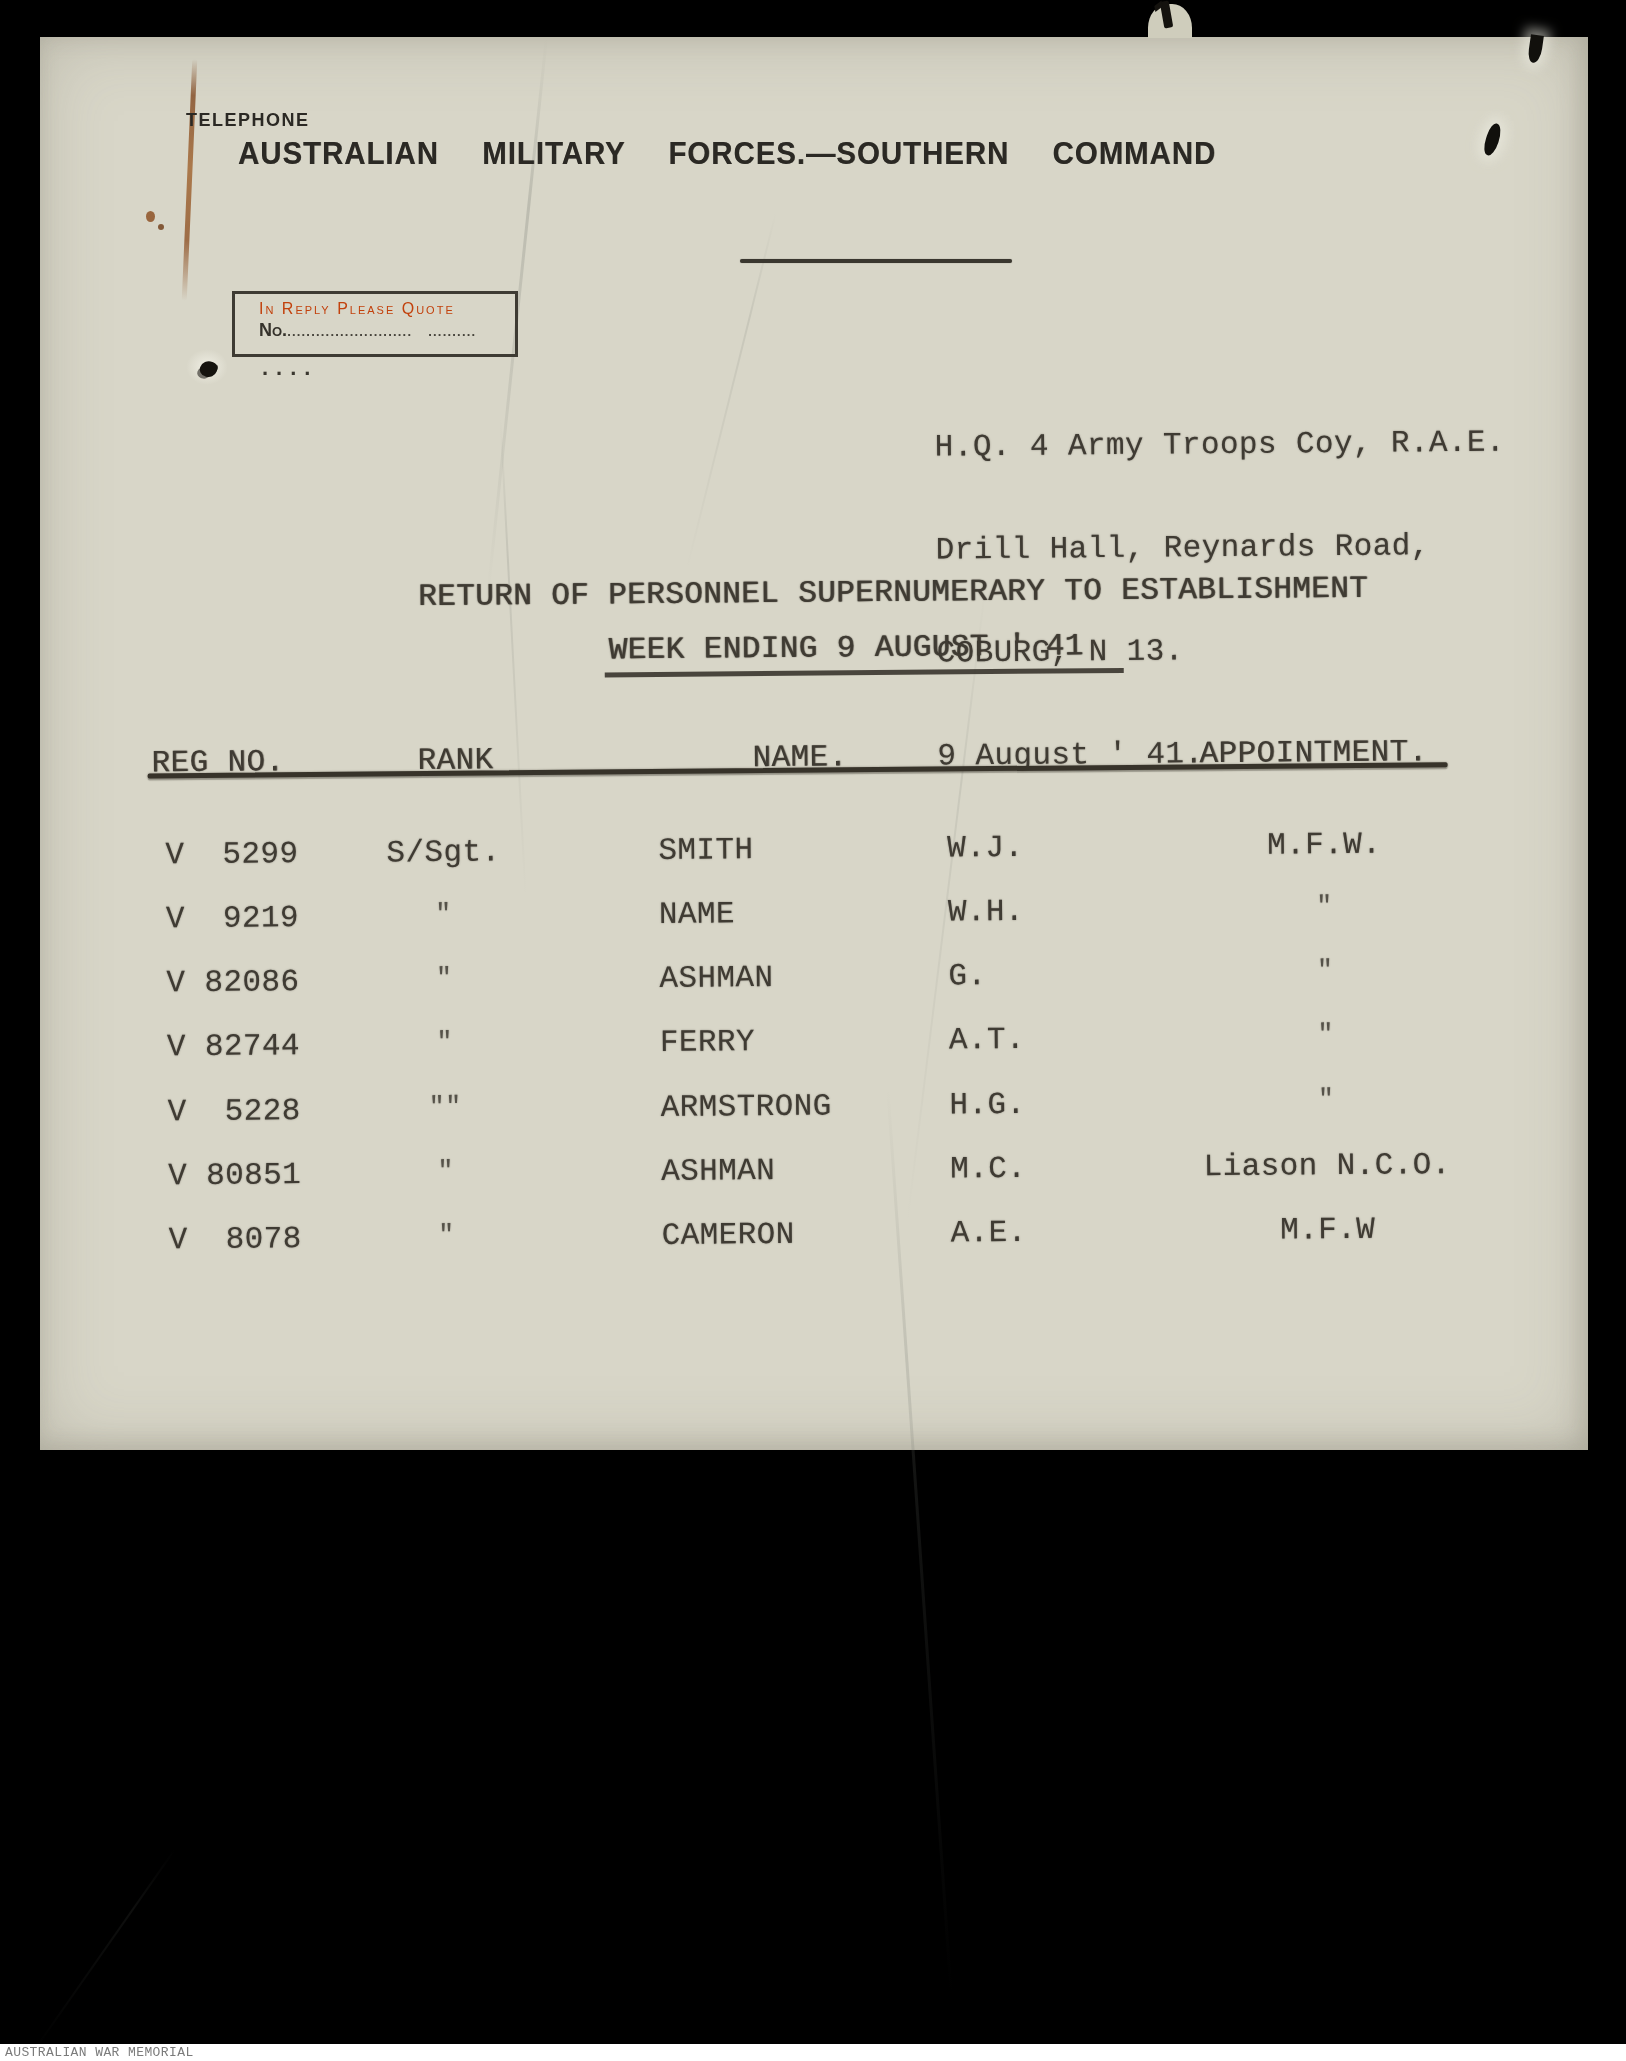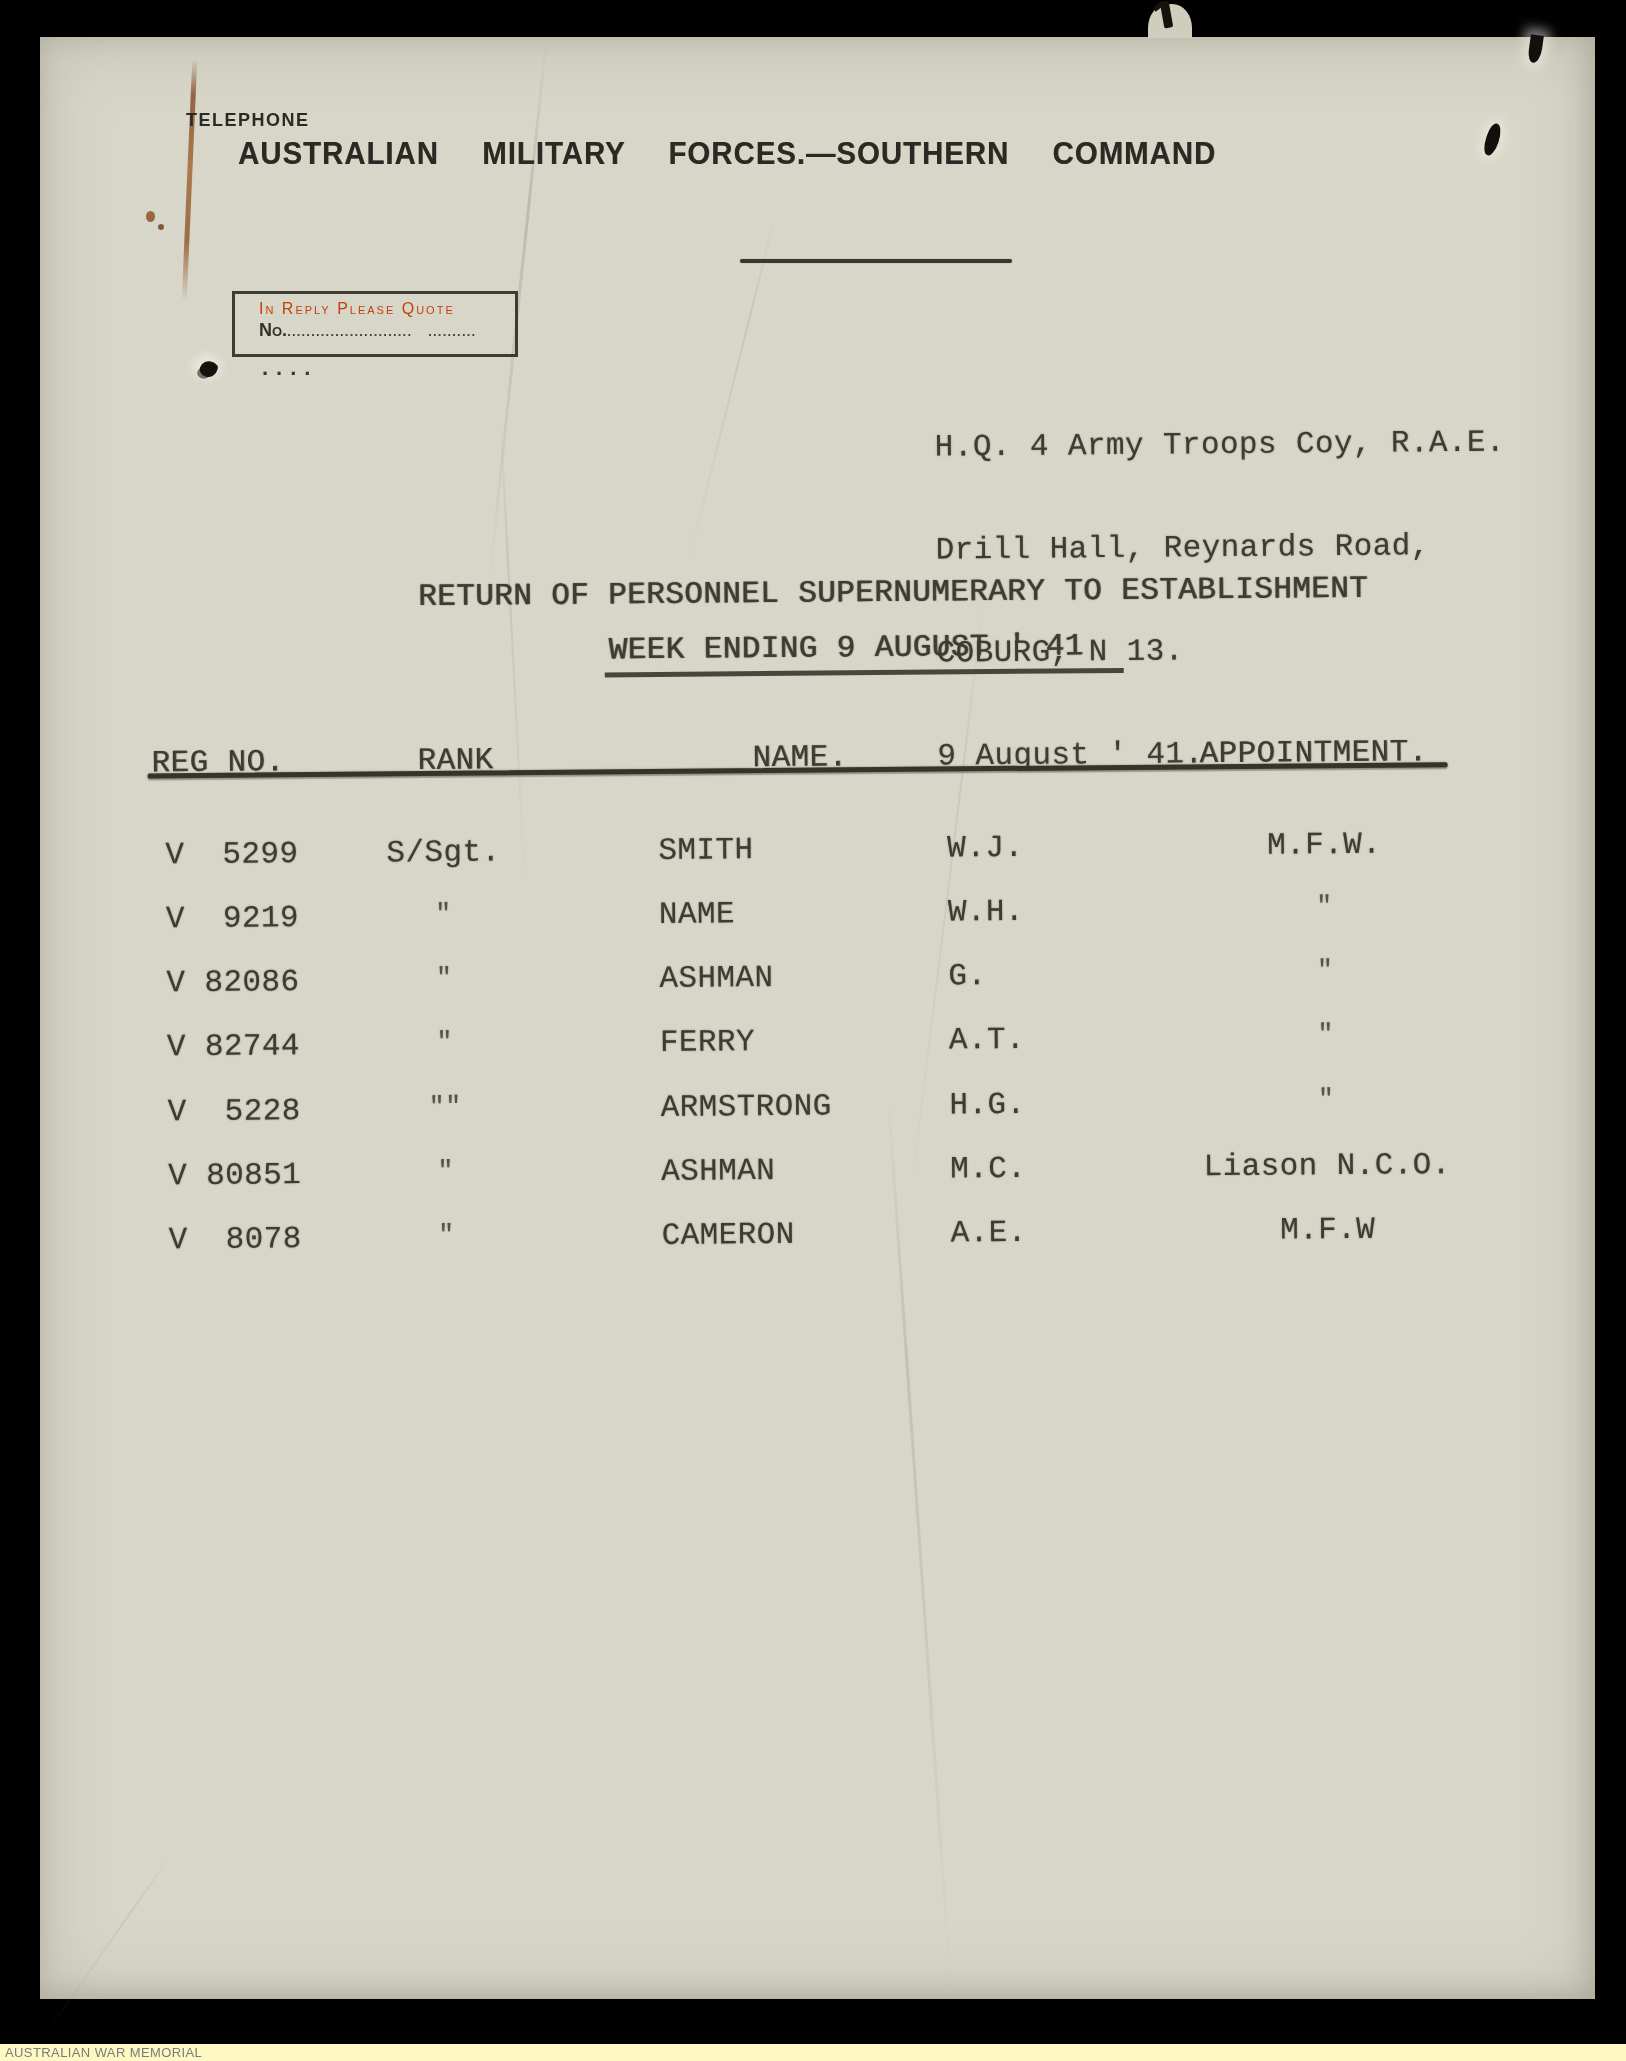--- a/index.html
+++ b/index.html
@@ -1,27 +1,27 @@
 <!DOCTYPE html>
 <html><head>
 <meta charset="utf-8">
 <style>
   html,body{margin:0;padding:0;background:#000;}
   .scan{position:relative;width:1626px;height:2061px;background:var(--scan-background,#000);
         overflow:hidden;font-family:"Liberation Sans",sans-serif;}
-  .paper{position:absolute;left:40px;top:37px;width:1548px;height:1962px;
+  .paper{position:absolute;left:40px;top:37px;width:1548px;height:1413px;
          background:
            radial-gradient(ellipse 760px 520px at 44% 11%, rgba(198,212,203,0.38), transparent 70%),
            radial-gradient(ellipse 900px 760px at 68% 46%, rgba(226,226,214,0.45), transparent 72%),
            radial-gradient(ellipse 700px 600px at 20% 80%, rgba(210,208,194,0.5), transparent 75%),
            repeating-linear-gradient(0deg, rgba(0,0,0,0.012) 0 2px, rgba(255,255,255,0.012) 2px 4px),
            linear-gradient(#dadase, #d8d6c8 40%, #d4d2c4);
          background-color:var(--paper,#d8d6c8);
          box-shadow: inset 0 0 70px rgba(118,116,102,0.28), inset -10px 0 22px rgba(145,143,128,0.22),
-                     inset 0 -8px 20px rgba(140,138,122,0.18); padding-left: 7px;}
+                     inset 0 -8px 20px rgba(140,138,122,0.18);}
   
   .print{position:absolute;color:var(--letterpress-ink,#2b2924);}
   .telephone{left:146px;top:73px;font-size:18px;font-weight:bold;letter-spacing:1.5px;}
   .org-title{left:198px;top:99px;font-size:31px;font-weight:bold;letter-spacing:1px;word-spacing:36px;
              transform:scaleX(0.95);transform-origin:left top;white-space:nowrap;
              text-shadow:0.4px 0.4px 0.5px rgba(43,41,36,0.55);}
   .org-underline{left:700px;top:222px;width:272px;height:4px;background:#3a372f;border-radius:2px;
                  box-shadow:0 0 1px rgba(58,55,47,0.6);}
   .quote-box{left:192px;top:254px;width:286px;height:66px;border:3px solid #3e3b33;box-sizing:border-box;
              padding:6px 0 0 24px;}
@@ -76,22 +76,22 @@
   .cr4{left:905px;top:550px;width:2px;height:640px;transform:rotate(7deg);opacity:.55;}
   .cr5{left:878px;top:1050px;width:3px;height:910px;transform:rotate(-4deg);opacity:.8;}
   .cr6{left:62px;top:1790px;width:2px;height:250px;transform:rotate(35deg);opacity:.5;}
   .top-tab{position:absolute;left:1148px;top:4px;width:44px;height:34px;background:#cfcdbc;
         border-radius:45% 45% 0 0/70% 70% 0 0;}
   .top-mark{position:absolute;left:1162px;top:1px;width:9px;height:27px;background:#14120e;
         border-radius:2px;transform:rotate(-10deg);}
   .top-mark:before{content:"";position:absolute;left:-6px;top:1px;width:8px;height:6px;background:#14120e;
         transform:skewY(-28deg);}
   
-  .footer{position:absolute;left:0;right:0;bottom:0;height:17px;background:#fef9c3;
-          font-size:13px;line-height:17px;color:var(--footer-text,#7b7b7b);letter-spacing:0.4px;}
+  .footer{position:absolute;left:0;right:0;bottom:0;height:17px;background:#ffffff;
+          font-size:13px;line-height:17px;color:var(--footer-text,#7b7b7b);letter-spacing:0.4px;font-family:Liberation Mono, monospace;}
   .footer .fl{position:absolute;left:5px;}
   .footer .fr{position:absolute;right:6px;margin-top:21px;}
 </style>
 </head>
 <body>
 
 <div class="scan" style="--scan-background: #000000; --paper: #d8d6c8; --typewriter-ink: #3f3b33; --letterpress-ink: #2b2924; --footer-text: #7b7b7b; --rust-stain: #8a4a1c;">
   <div class="paper">
 
     <div class="art crease cr1"></div>

